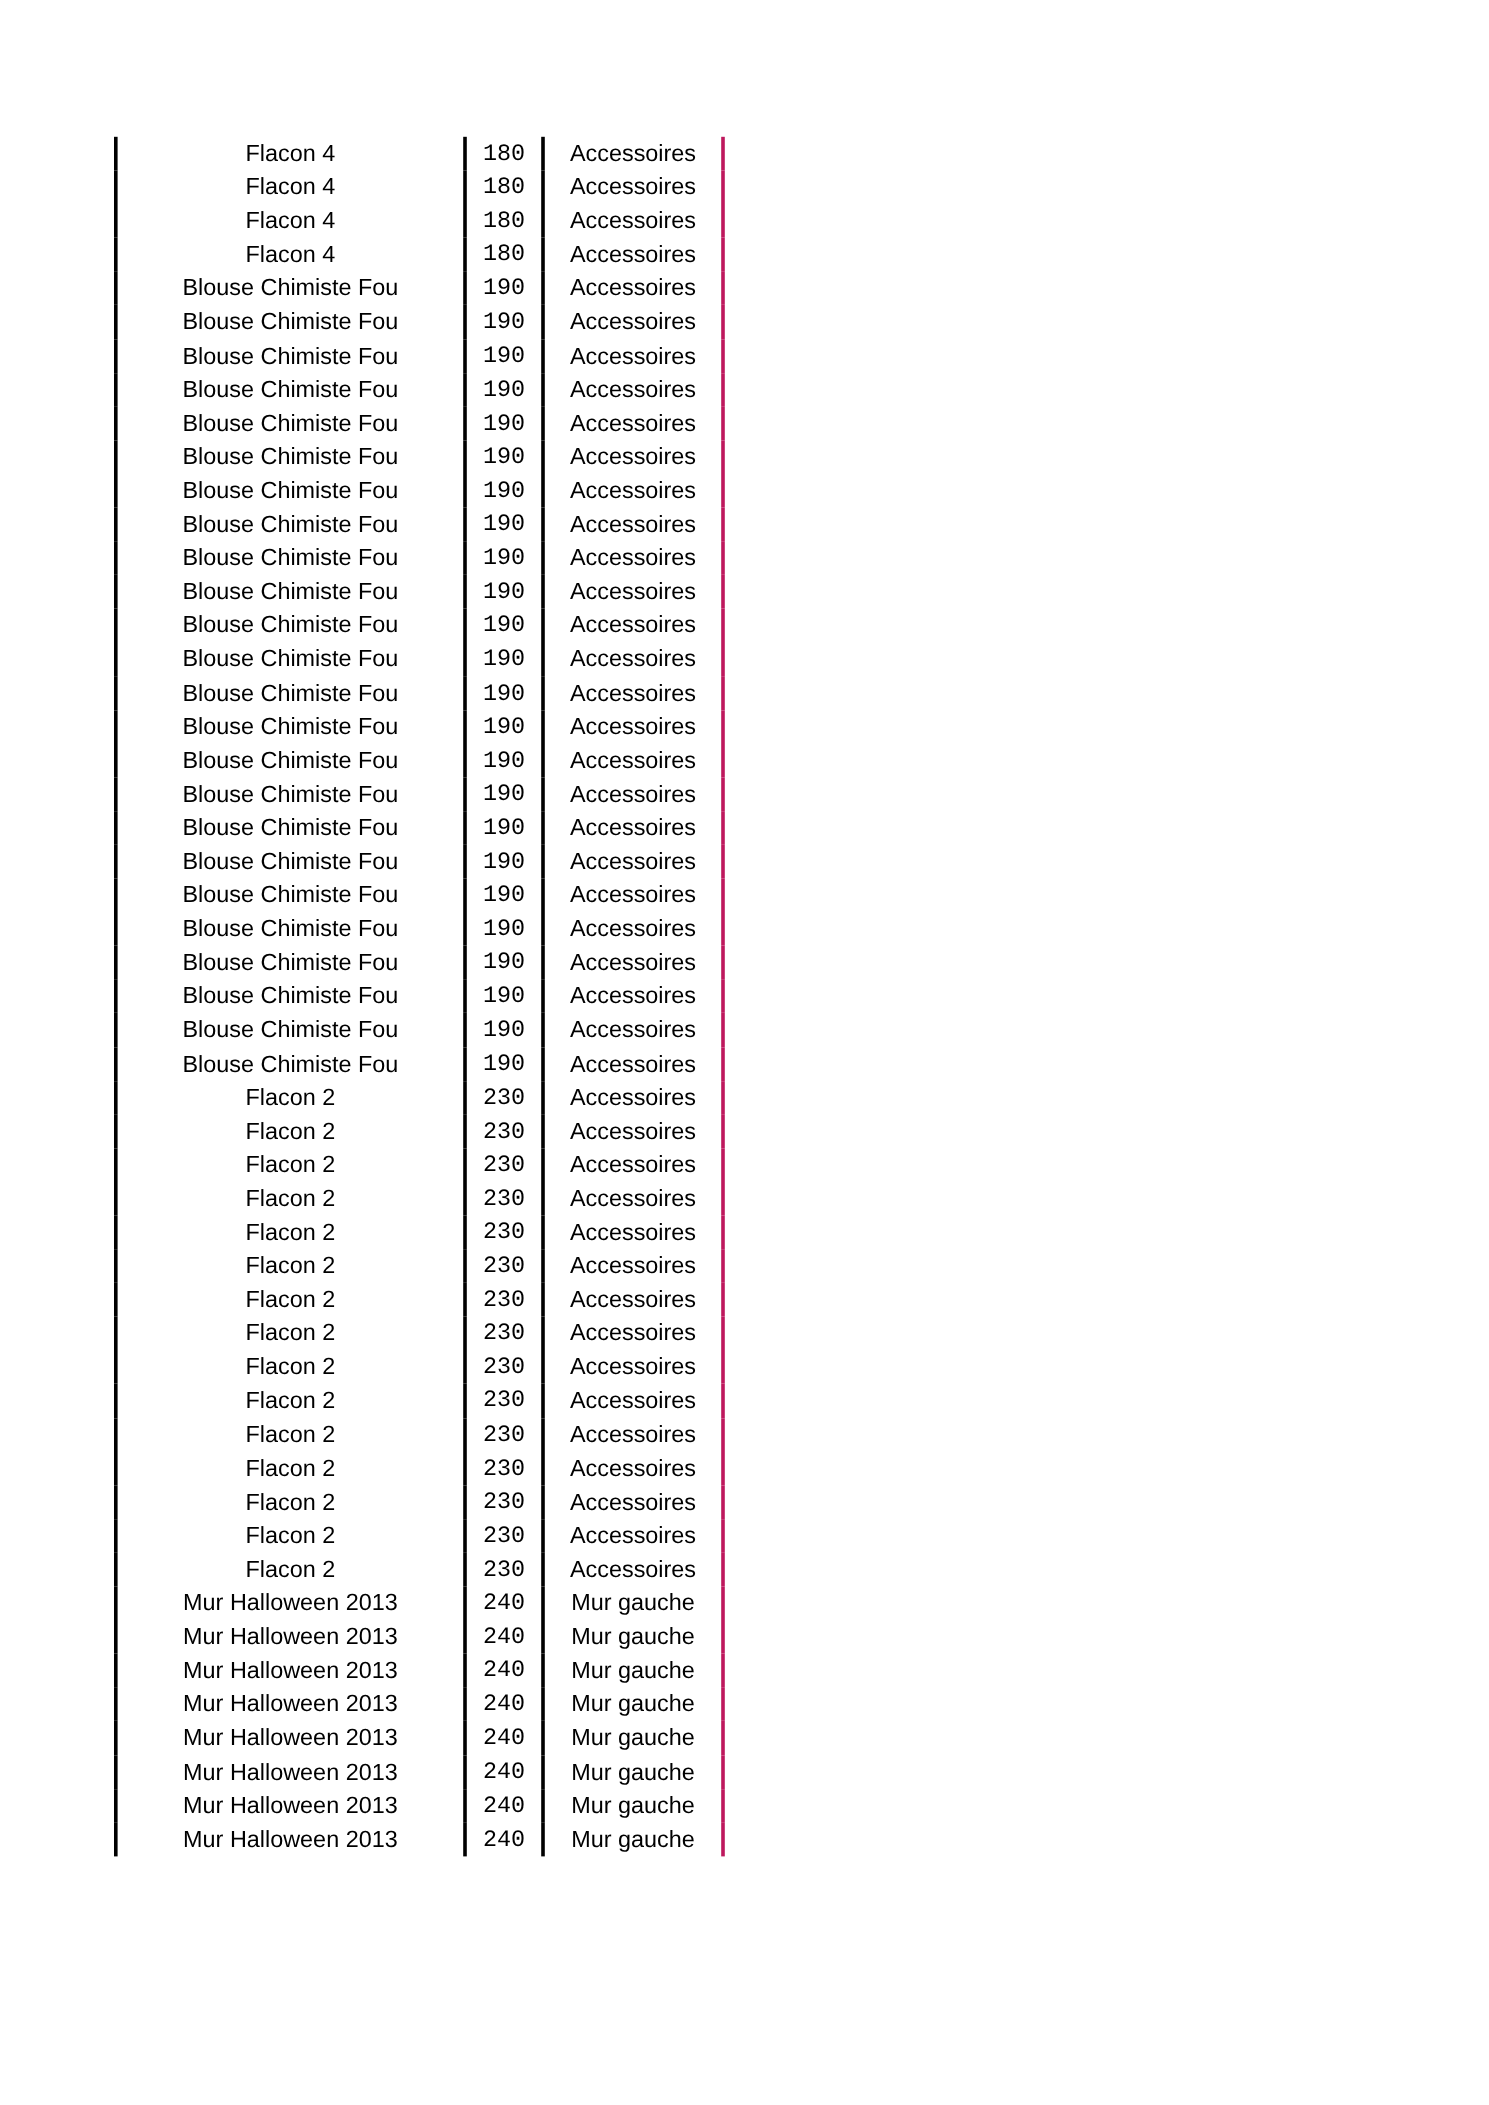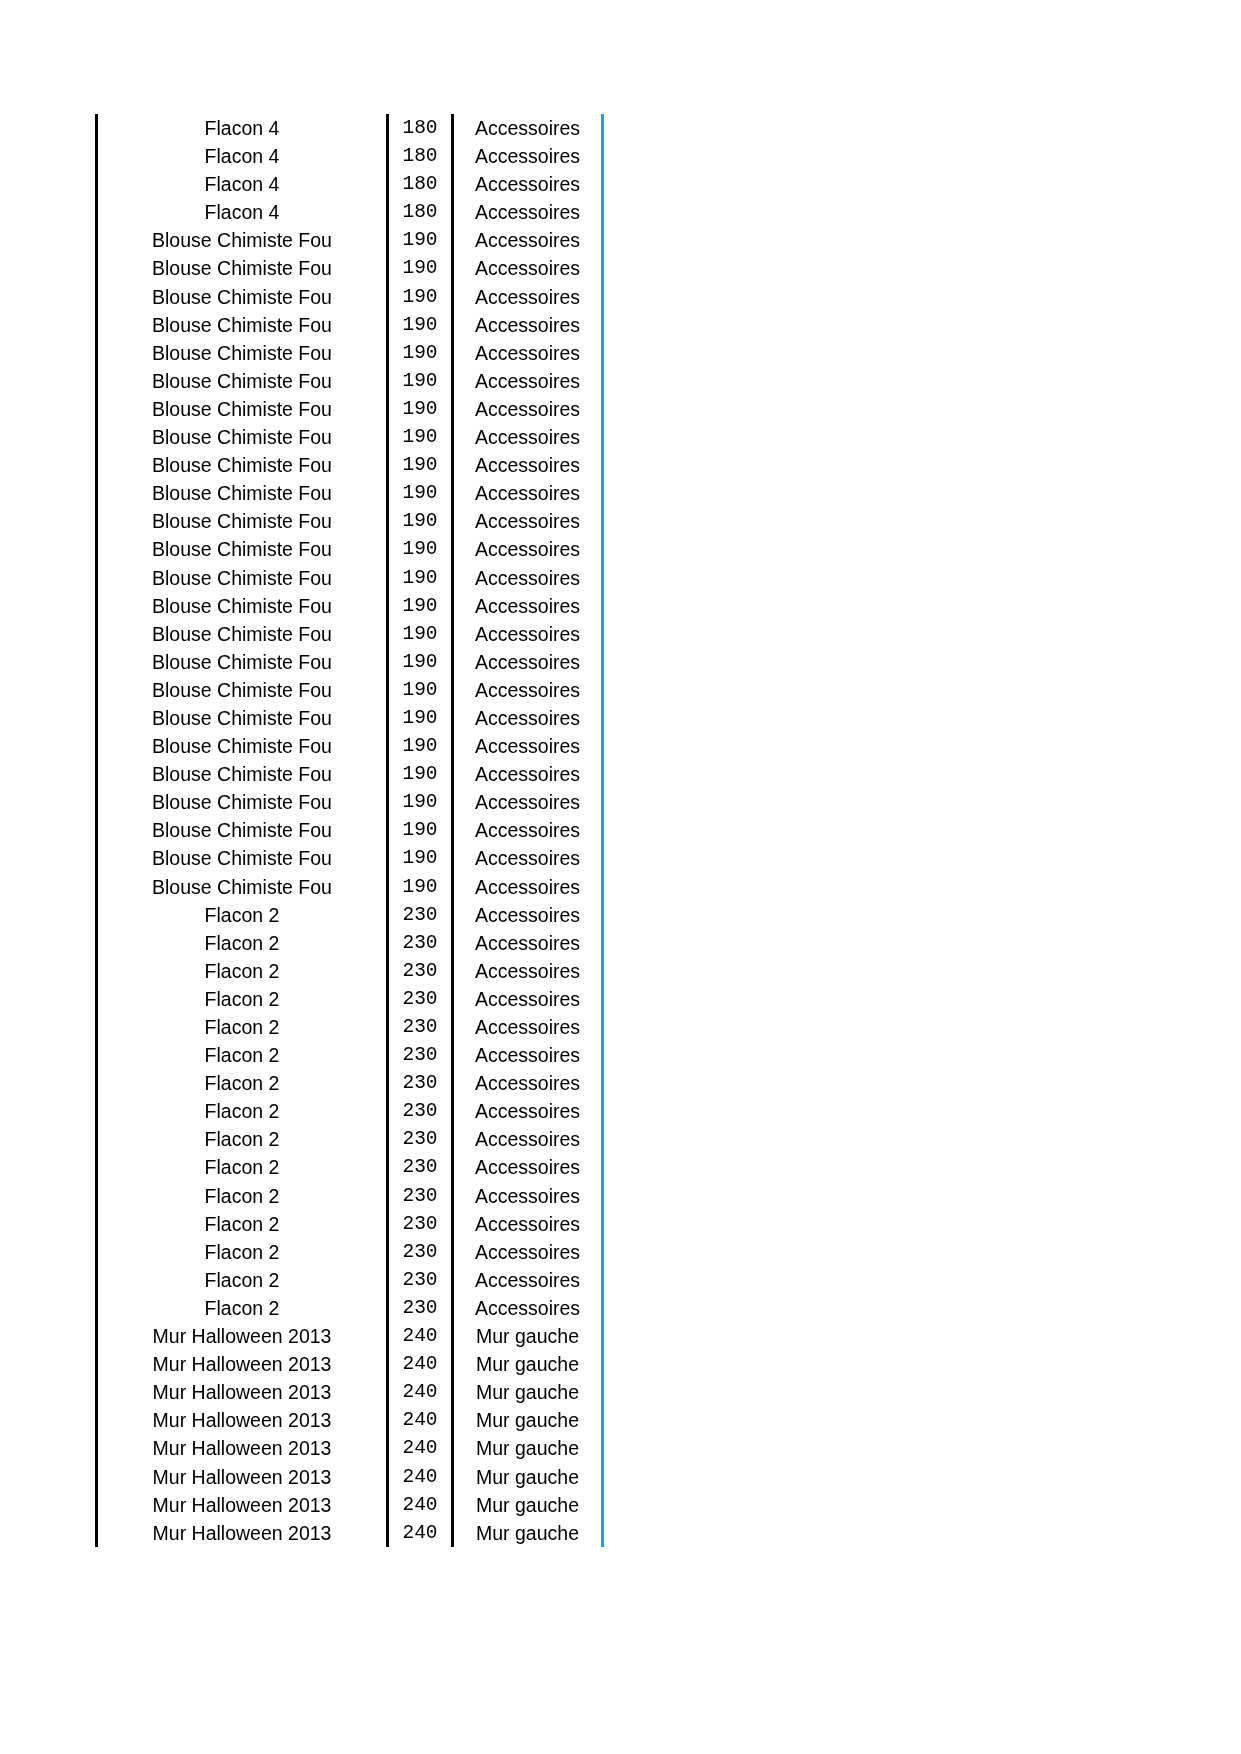--- a/index.html
+++ b/index.html
@@ -51,21 +51,21 @@
     border-left: 3px solid #000000;
     border-right: 3px solid #000000;
   }
   #data-table td.c-value {
     width: 54px;
     border-right: 3px solid #000000;
     font-family: Liberation Mono, monospace;
   }
   #data-table td.c-category {
     width: 139px;
-    border-right: 3px solid #0ea5e9;
+    border-right: 3px solid #be185d;
   }
 </style>
 </head>
 <body>
 
 <div id="page">
   <table id="data-table">
     <tbody id="table-body">
         <tr>
           <td class="c-name">Flacon 4</td>

